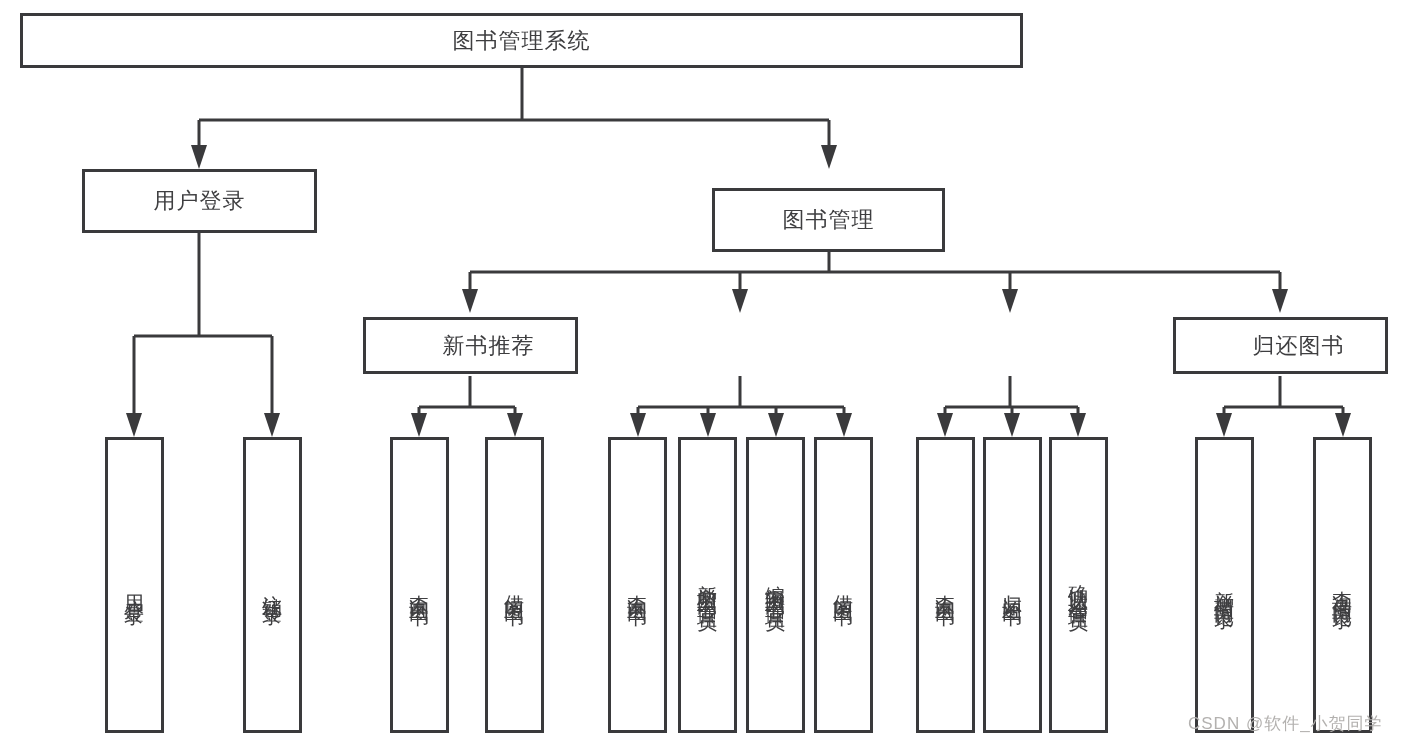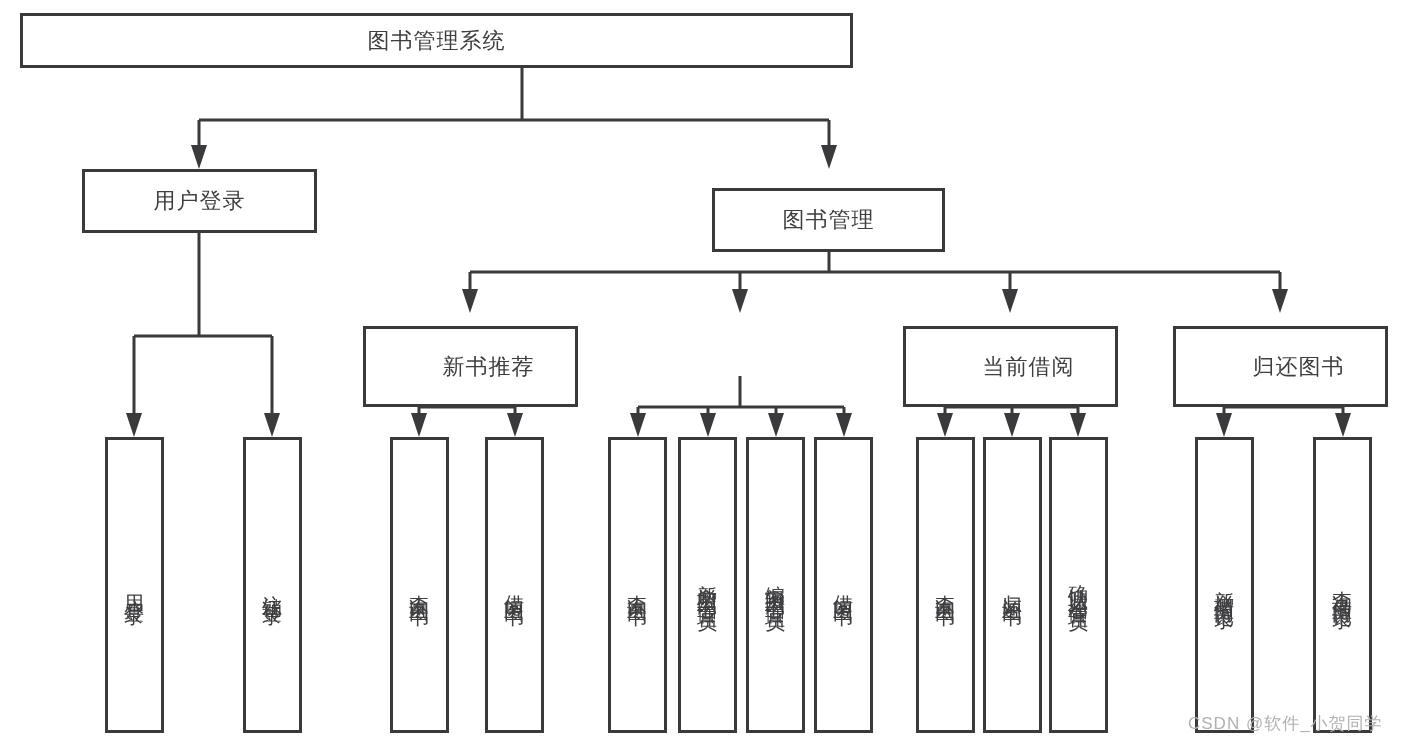--- a/index.html
+++ b/index.html
@@ -29,26 +29,26 @@
   .hbox { font-size: 22px; letter-spacing: 1px; }
   .vbox {
     writing-mode: vertical-rl;
     text-orientation: mixed;
     font-size: 20px;
     letter-spacing: 4px;
     line-height: 1;
     padding-top: 4px;
   }
   
-  .n-root  { left: 20px;  top: 13px;  width: 833px; height: 55px; }
+  .n-root  { left: 20px;  top: 13px;  width: 1003px; height: 55px; }
   
   .n-ulog  { left: 82px;  top: 169px; width: 235px; height: 64px; }
   .n-bmgmt { left: 712px; top: 169px; width: 233px; height: 64px; margin-top: 19px; }
   
-  .n-l3 { top: 326px; width: 215px; height: 81px; padding-left: 36px; }
+  .n-l3 { top: 317px; width: 215px; height: 57px; padding-left: 36px; }
   .n-nbr { left: 363px; }
   .n-bb  { left: 633px; }
   .n-cb  { left: 903px; }
   .n-br  { left: 1173px; }
   
   .leaf { top: 437px; width: 59px; height: 296px; }
   .lf-a1 { left: 105px; }  .lf-a2 { left: 243px; }
   .lf-b1 { left: 390px; }  .lf-b2 { left: 485px; }
   .lf-c1 { left: 608px; }  .lf-c2 { left: 678px; }  .lf-c3 { left: 746px; }  .lf-c4 { left: 814px; }
   .lf-d1 { left: 916px; }  .lf-d2 { left: 983px; }  .lf-d3 { left: 1049px; }
@@ -99,21 +99,20 @@
       <polygon points="1335,413 1351,413 1343,437"></polygon>
     </g>
   </svg>
 
   <div class="box hbox n-root">图书管理系统</div>
 
   <div class="box hbox n-ulog">用户登录</div>
   <div class="box hbox n-bmgmt">图书管理</div>
 
   <div class="box hbox n-l3 n-nbr">新书推荐</div>
-  <div class="box hbox n-l3 n-cb">当前借阅</div>
   <div class="box hbox n-l3 n-br">归还图书</div>
 
   <div class="box vbox leaf lf-a1">用户登录</div>
   <div class="box vbox leaf lf-a2">注销登录</div>
 
   <div class="box vbox leaf lf-b1">查询图书</div>
   <div class="box vbox leaf lf-b2">借阅图书</div>
 
   <div class="box vbox leaf lf-c1">查询图书</div>
   <div class="box vbox leaf lf-c2">新增图书（管理员）</div>

